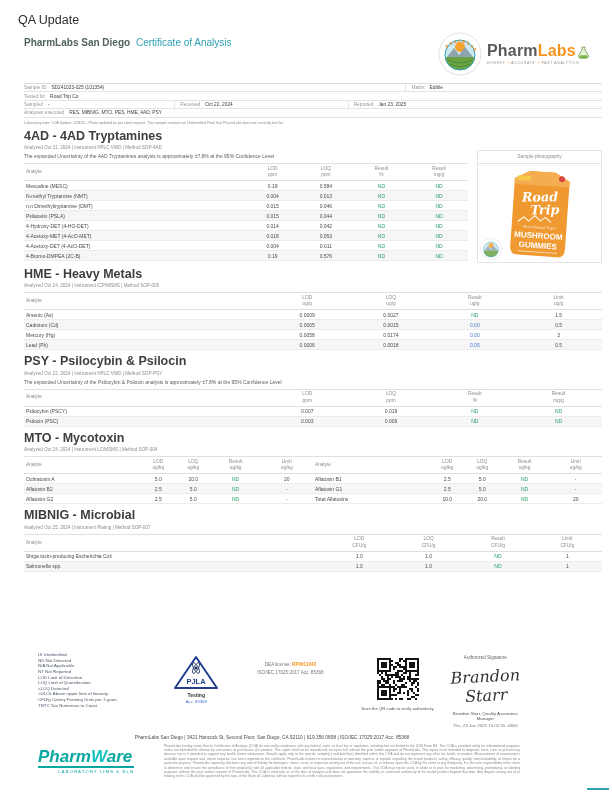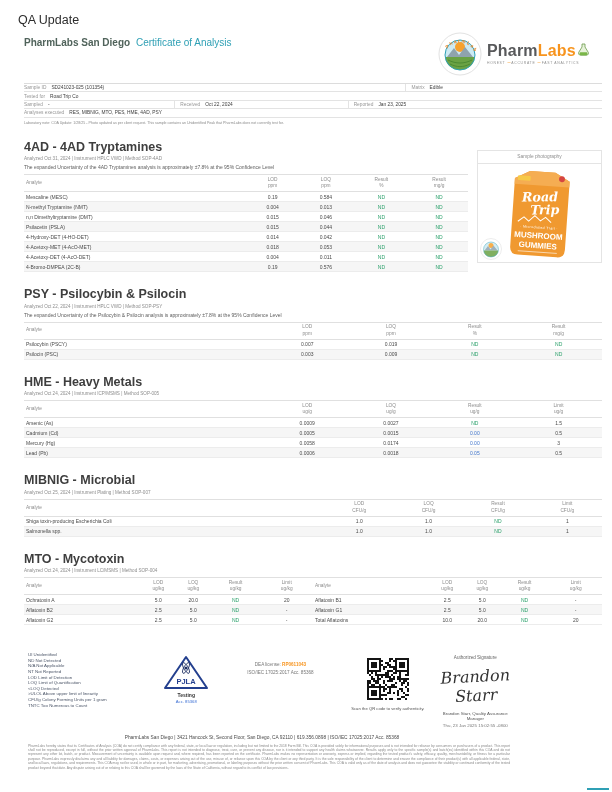--- a/index.html
+++ b/index.html
@@ -14,59 +14,59 @@
   
   .brand{display:flex;justify-content:space-between;padding:5px 14px 0 24px}
   .brand-left{padding-top:5px}
   .lab-line{font-size:10px}
   .lab-name{color:#50635b;font-weight:bold}
   .doc-type{color:#2fa0b5;margin-left:3px}
   .sample-line{margin-top:7px;display:flex;align-items:baseline;gap:4px}
   .sample-label{color:#f7941e;font-size:4.6px;font-weight:bold}
   .sample-name{font-size:11.5px;color:#383838;font-weight:bold}
   .logo{display:flex;align-items:center;gap:5px;width:160px}
-  .wm-word{font-size:16px;font-weight:bold;letter-spacing:.2px;line-height:1;display:flex;gap:2px}
+  .wm-word{font-size:16px;font-weight:bold;letter-spacing:.2px;line-height:1;display:flex;align-items:flex-end;gap:2px}
   .wm-word .p1{color:#58595b}.wm-word .p2{color:#f7941e}
   .wm-tag{font-size:3.4px;color:#8f8f8f;letter-spacing:.7px;margin-top:2px;white-space:nowrap}
   .tw{color:#f7941e;letter-spacing:-1px}
 
   
   .info{margin:7px 10px 0 24px;border-top:1px solid #dcdcdc;font-size:4.8px}
   .info-row{display:flex;border-bottom:1px solid #e3e3e3;align-items:center;min-height:6.8px}
   .cell{display:flex;gap:5px;align-items:baseline;padding:1.2px 4px 1.2px 0}
   .cell.sep{border-left:1px solid #e3e3e3;padding-left:5px}
   .lbl{color:#979797}
   .val{color:#3d3d3d}
   .w66{width:66%}.w26{width:26%}.w30{width:30%}.grow{flex:1}
 
   .note{margin:3px 10px 0 24px;font-size:3.6px;color:#8a8a8a}
 
   
   .content{margin:0 10px 0 24px}
-  .sec{margin-top:15px}
+  .sec{margin-top:4px}
   .sec-title{font-size:12.5px;color:#3e3e3e;font-weight:bold}
   .sec-meta{font-size:4.6px;color:#8d8d8d;margin-top:2.5px}
   .sec-unc{font-size:5px;color:#5d5d5d;margin-top:3px}
   table{border-collapse:collapse;width:100%;margin-top:4px;table-layout:fixed}
   thead th{font-size:4.8px;color:#8d8d8d;font-weight:normal;border-top:1px solid #e0e0e0;border-bottom:1px solid #e0e0e0;padding:1.8px 2px;line-height:1.3;text-align:center;vertical-align:middle}
   tbody td{font-size:5px;color:#4a4a4a;padding:1.5px 2px;border-bottom:1px solid #ececec;text-align:center;overflow:hidden;white-space:nowrap}
   tbody tr:nth-child(even){background:#f6f6f6}
   td.nd{color:#2aa06a}
   td.num{color:#4176cc}
 
   
   .row-4ad{display:flex;gap:9px;align-items:flex-start}
   .sec-4ad{flex:1}
   .photo-card{width:125px;flex:none;margin-top:25px;border:1px solid #e4e4e4}
   .photo-hd{font-size:4.8px;color:#8d8d8d;text-align:center;padding:3.5px 0;border-bottom:1px solid #e4e4e4}
   .photo-bd{height:98px;position:relative;display:flex;align-items:center;justify-content:center;background:#fff}
   .wm-mini{position:absolute;left:2px;bottom:2px}
 
   
-  .footer{position:absolute;left:4px;top:652px;width:516px}
+  .footer{position:absolute;left:14px;top:652px;width:516px}
   .f-row{display:flex;padding:0 10px 0 24px;align-items:flex-start}
   .legend{width:126px;font-size:4.4px;color:#4c5668;line-height:1.28}
   .legend div{white-space:nowrap}
   .pjla{width:84px;display:flex;flex-direction:column;align-items:center;padding-top:3px;text-align:center}
   .pjla-sub{font-size:5px;color:#333;font-weight:bold;margin-top:1px}
   .pjla-acc{font-size:4.2px;color:#3b6fd4;margin-top:1px}
   .dea{width:116px;text-align:center;padding-top:9px;font-size:4.6px;color:#777;line-height:1.8}
   .dea-val{color:#f7941e;font-weight:bold}
   .qrbox{width:112px;display:flex;flex-direction:column;align-items:center;padding-top:4px}
   .qr{position:relative;width:46px;height:46px;background:#fff;padding:2px}
@@ -294,20 +294,80 @@
           <circle cx="22" cy="15" r="5" fill="#f6a12d"></circle>
           <path d="M9,25 L16,16 L21,23 L27,15 L35,25 Z" fill="#8fa3ad"></path>
           <path d="M7.5,25 h29 c0,7.5 -6.5,13 -14.5,13 c-8,0 -14.5,-5.5 -14.5,-13 z" fill="#6aa244"></path>
           <circle cx="22" cy="23" r="15" fill="none" stroke="#2fa0b5"></circle>
         </svg>
       </div>
     </div>
   </div>
 
   <div class="sec">
+    <div class="sec-title">HME - Heavy Metals</div>
+    <div class="sec-meta">Analyzed Oct 24, 2024   |   Instrument ICP/MSMS   |  Method SOP-005</div>
+    <table>
+        <thead>
+          <tr>
+            <th style="width: 42%; text-align: left;">
+              <div>Analyte</div>
+            </th>
+            <th style="width: 14%;">
+              <div>LOD</div>
+              <div>ug/g</div>
+            </th>
+            <th style="width: 15%;">
+              <div>LOQ</div>
+              <div>ug/g</div>
+            </th>
+            <th style="width: 14%;">
+              <div>Result</div>
+              <div>ug/g</div>
+            </th>
+            <th style="width: 15%;">
+              <div>Limit</div>
+              <div>ug/g</div>
+            </th>
+          </tr>
+        </thead>
+        <tbody>
+          <tr>
+            <td style="text-align: left;">Arsenic (As)</td>
+            <td>0.0009</td>
+            <td>0.0027</td>
+            <td class="nd">ND</td>
+            <td>1.5</td>
+          </tr>
+          <tr>
+            <td style="text-align: left;">Cadmium (Cd)</td>
+            <td>0.0005</td>
+            <td>0.0015</td>
+            <td class="num">0.00</td>
+            <td>0.5</td>
+          </tr>
+          <tr>
+            <td style="text-align: left;">Mercury (Hg)</td>
+            <td>0.0058</td>
+            <td>0.0174</td>
+            <td class="num">0.00</td>
+            <td>3</td>
+          </tr>
+          <tr>
+            <td style="text-align: left;">Lead (Pb)</td>
+            <td>0.0006</td>
+            <td>0.0018</td>
+            <td class="num">0.05</td>
+            <td>0.5</td>
+          </tr>
+        </tbody>
+      </table>
+  </div>
+
+  <div class="sec">
     <div class="sec-title">PSY - Psilocybin &amp; Psilocin</div>
     <div class="sec-meta">Analyzed Oct 22, 2024   |   Instrument HPLC VWD   |  Method SOP-PSY</div>
     <div class="sec-unc">The expanded Uncertainty of the Psilocybin &amp; Psilocin analysis is approximately ±7.8% at the 95% Confidence Level</div>
     <table>
         <thead>
           <tr>
             <th style="width: 42%; text-align: left;">
               <div>Analyte</div>
             </th>
             <th style="width: 14%;">
@@ -341,74 +401,101 @@
             <td>0.003</td>
             <td>0.009</td>
             <td class="nd">ND</td>
             <td class="nd">ND</td>
           </tr>
         </tbody>
       </table>
   </div>
 
   <div class="sec">
-    <div class="sec-title">HME - Heavy Metals</div>
-    <div class="sec-meta">Analyzed Oct 24, 2024   |   Instrument ICP/MSMS   |  Method SOP-005</div>
+    <div class="sec-title">MTO - Mycotoxin</div>
+    <div class="sec-meta">Analyzed Oct 24, 2024   |   Instrument LC/MSMS   |  Method SOP-004</div>
     <table>
         <thead>
           <tr>
-            <th style="width: 42%; text-align: left;">
+            <th style="width: 20%; text-align: left;">
               <div>Analyte</div>
             </th>
-            <th style="width: 14%;">
+            <th style="width: 6%;">
               <div>LOD</div>
-              <div>ug/g</div>
-            </th>
-            <th style="width: 15%;">
+              <div>ug/kg</div>
+            </th>
+            <th style="width: 6%;">
               <div>LOQ</div>
-              <div>ug/g</div>
-            </th>
-            <th style="width: 14%;">
+              <div>ug/kg</div>
+            </th>
+            <th style="width: 8.5%;">
               <div>Result</div>
-              <div>ug/g</div>
-            </th>
-            <th style="width: 15%;">
+              <div>ug/kg</div>
+            </th>
+            <th style="width: 9%;">
               <div>Limit</div>
-              <div>ug/g</div>
+              <div>ug/kg</div>
+            </th>
+            <th style="width: 20%; text-align: left;">
+              <div>Analyte</div>
+            </th>
+            <th style="width: 6%;">
+              <div>LOD</div>
+              <div>ug/kg</div>
+            </th>
+            <th style="width: 6%;">
+              <div>LOQ</div>
+              <div>ug/kg</div>
+            </th>
+            <th style="width: 8.5%;">
+              <div>Result</div>
+              <div>ug/kg</div>
+            </th>
+            <th style="width: 9%;">
+              <div>Limit</div>
+              <div>ug/kg</div>
             </th>
           </tr>
         </thead>
         <tbody>
           <tr>
-            <td style="text-align: left;">Arsenic (As)</td>
-            <td>0.0009</td>
-            <td>0.0027</td>
-            <td class="nd">ND</td>
-            <td>1.5</td>
-          </tr>
-          <tr>
-            <td style="text-align: left;">Cadmium (Cd)</td>
-            <td>0.0005</td>
-            <td>0.0015</td>
-            <td class="num">0.00</td>
-            <td>0.5</td>
-          </tr>
-          <tr>
-            <td style="text-align: left;">Mercury (Hg)</td>
-            <td>0.0058</td>
-            <td>0.0174</td>
-            <td class="num">0.00</td>
-            <td>3</td>
-          </tr>
-          <tr>
-            <td style="text-align: left;">Lead (Pb)</td>
-            <td>0.0006</td>
-            <td>0.0018</td>
-            <td class="num">0.05</td>
-            <td>0.5</td>
+            <td style="text-align: left;">Ochratoxin A</td>
+            <td>5.0</td>
+            <td>20.0</td>
+            <td class="nd">ND</td>
+            <td>20</td>
+            <td style="text-align: left;">Aflatoxin B1</td>
+            <td>2.5</td>
+            <td>5.0</td>
+            <td class="nd">ND</td>
+            <td>-</td>
+          </tr>
+          <tr>
+            <td style="text-align: left;">Aflatoxin B2</td>
+            <td>2.5</td>
+            <td>5.0</td>
+            <td class="nd">ND</td>
+            <td>-</td>
+            <td style="text-align: left;">Aflatoxin G1</td>
+            <td>2.5</td>
+            <td>5.0</td>
+            <td class="nd">ND</td>
+            <td>-</td>
+          </tr>
+          <tr>
+            <td style="text-align: left;">Aflatoxin G2</td>
+            <td>2.5</td>
+            <td>5.0</td>
+            <td class="nd">ND</td>
+            <td>-</td>
+            <td style="text-align: left;">Total Aflatoxins</td>
+            <td>10.0</td>
+            <td>20.0</td>
+            <td class="nd">ND</td>
+            <td>20</td>
           </tr>
         </tbody>
       </table>
   </div>
 
   <div class="sec">
     <div class="sec-title">MIBNIG - Microbial</div>
     <div class="sec-meta">Analyzed Oct 25, 2024   |   Instrument Plating   |  Method SOP-007</div>
     <table>
         <thead>
@@ -441,107 +528,20 @@
             <td>1.0</td>
             <td class="nd">ND</td>
             <td>1</td>
           </tr>
           <tr>
             <td style="text-align: left;">Salmonella spp.</td>
             <td>1.0</td>
             <td>1.0</td>
             <td class="nd">ND</td>
             <td>1</td>
-          </tr>
-        </tbody>
-      </table>
-  </div>
-
-  <div class="sec">
-    <div class="sec-title">MTO - Mycotoxin</div>
-    <div class="sec-meta">Analyzed Oct 24, 2024   |   Instrument LC/MSMS   |  Method SOP-004</div>
-    <table>
-        <thead>
-          <tr>
-            <th style="width: 20%; text-align: left;">
-              <div>Analyte</div>
-            </th>
-            <th style="width: 6%;">
-              <div>LOD</div>
-              <div>ug/kg</div>
-            </th>
-            <th style="width: 6%;">
-              <div>LOQ</div>
-              <div>ug/kg</div>
-            </th>
-            <th style="width: 8.5%;">
-              <div>Result</div>
-              <div>ug/kg</div>
-            </th>
-            <th style="width: 9%;">
-              <div>Limit</div>
-              <div>ug/kg</div>
-            </th>
-            <th style="width: 20%; text-align: left;">
-              <div>Analyte</div>
-            </th>
-            <th style="width: 6%;">
-              <div>LOD</div>
-              <div>ug/kg</div>
-            </th>
-            <th style="width: 6%;">
-              <div>LOQ</div>
-              <div>ug/kg</div>
-            </th>
-            <th style="width: 8.5%;">
-              <div>Result</div>
-              <div>ug/kg</div>
-            </th>
-            <th style="width: 9%;">
-              <div>Limit</div>
-              <div>ug/kg</div>
-            </th>
-          </tr>
-        </thead>
-        <tbody>
-          <tr>
-            <td style="text-align: left;">Ochratoxin A</td>
-            <td>5.0</td>
-            <td>20.0</td>
-            <td class="nd">ND</td>
-            <td>20</td>
-            <td style="text-align: left;">Aflatoxin B1</td>
-            <td>2.5</td>
-            <td>5.0</td>
-            <td class="nd">ND</td>
-            <td>-</td>
-          </tr>
-          <tr>
-            <td style="text-align: left;">Aflatoxin B2</td>
-            <td>2.5</td>
-            <td>5.0</td>
-            <td class="nd">ND</td>
-            <td>-</td>
-            <td style="text-align: left;">Aflatoxin G1</td>
-            <td>2.5</td>
-            <td>5.0</td>
-            <td class="nd">ND</td>
-            <td>-</td>
-          </tr>
-          <tr>
-            <td style="text-align: left;">Aflatoxin G2</td>
-            <td>2.5</td>
-            <td>5.0</td>
-            <td class="nd">ND</td>
-            <td>-</td>
-            <td style="text-align: left;">Total Aflatoxins</td>
-            <td>10.0</td>
-            <td>20.0</td>
-            <td class="nd">ND</td>
-            <td>20</td>
           </tr>
         </tbody>
       </table>
   </div>
 
 </div>
 
 <div class="footer">
   <div class="f-row">
     <div class="legend">
@@ -1033,17 +1033,23 @@
       <div class="sig-lbl">Authorized Signature</div>
       <div class="sig-script">Brandon Starr</div>
       <div class="sig-name">Brandon Starr, Quality Assurance Manager</div>
       <div class="sig-date">Thu, 23 Jan 2025 15:02:55 -0800</div>
     </div>
   </div>
 
   <div class="address">PharmLabs San Diego | 3421 Hancock St, Second Floor, San Diego, CA 92110 | 619.356.0898 | ISO/IEC 17025:2017 Acc. 85368</div>
 
   <div class="bottom">
+    <div class="pharmware">
+      <div class="pw-word">
+        <span>Pharm</span><span class="pw-w">W</span><span>are</span>
+      </div>
+      <div class="pw-sub">LABORATORY LIMS &amp; ELN</div>
+    </div>
     <div class="disclaimer">PharmLabs hereby states that its Certificates of Analysis (COA) do not certify compliance with any federal, state, or local law or regulation, including but not limited to the 2018 Farm Bill. This COA is provided solely for informational purposes and is not intended for reliance by consumers or purchasers of a product. This report shall not be reproduced, except in full, without the prior written approval of PharmLabs. This report is not intended to diagnose, treat, cure, or prevent any disease, nor is it intended to support any health claims whatsoever. Results apply only to the specific sample(s) and batch(es) identified within this COA and do not represent any other lot, batch, or product. Measurement of uncertainty is available upon request and, where required, has been reported on the certificate. PharmLabs makes no representation or warranty, express or implied, regarding the tested product's safety, efficacy, quality, merchantability, or fitness for a particular purpose. PharmLabs expressly disclaims any and all liability for damages, claims, costs, or expenses arising out of the use, misuse of, or reliance upon this COA by the client or any third party. It is the sole responsibility of the client to determine and ensure the compliance of their product(s) with all applicable federal, state, and local laws, regulations, and requirements. This COA may not be used, in whole or in part, for marketing, advertising, promotional, or labeling purposes without the prior written consent of PharmLabs. This COA is valid only as of the date of analysis and does not guarantee the stability or continued conformity of the tested product beyond that date. Any dispute arising out of or relating to this COA shall be governed by the laws of the State of California, without regard to its conflict of law provisions.</div>
   </div>
 </div>
 
 <div class="corner-dash"></div>
 
 </body></html>

